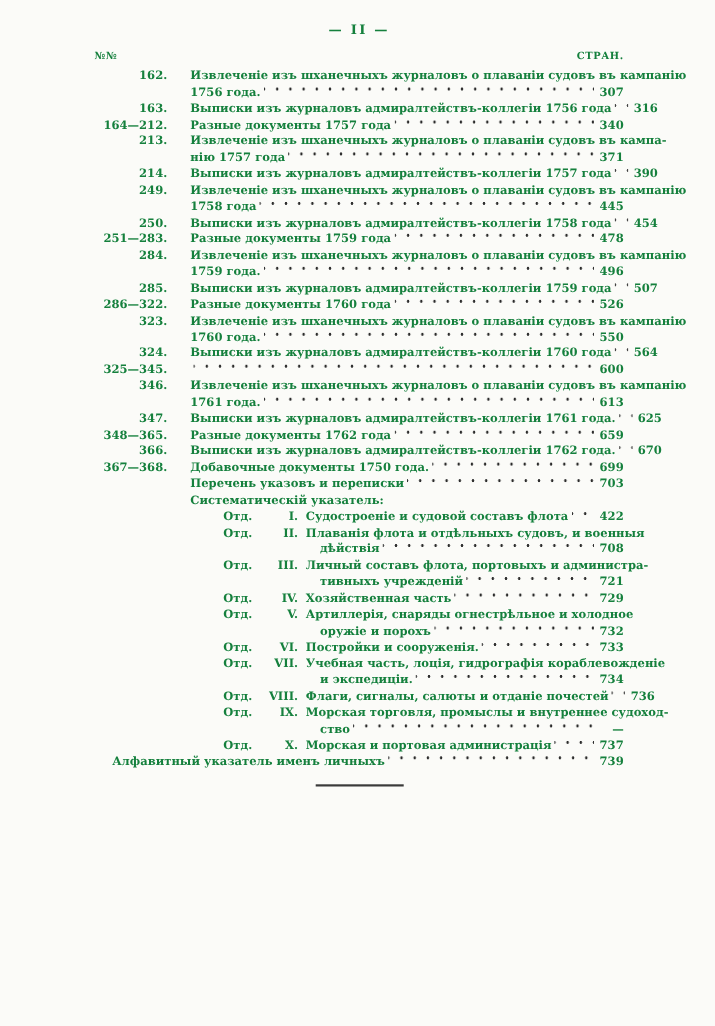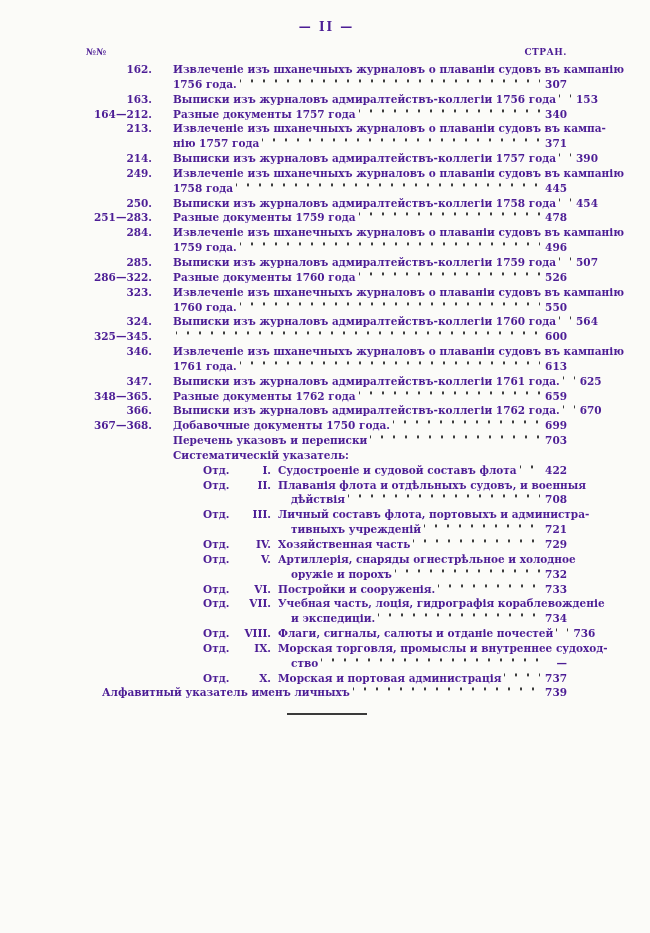--- a/index.html
+++ b/index.html
@@ -1,21 +1,21 @@
 <!DOCTYPE html>
 <html><head>
 <meta charset="utf-8">
 <style>
   html, body { margin: 0; padding: 0; background: #e8e8e6; }
   .page {
     position: relative;
     width: 650px; height: 933px;
     margin: 0 auto;
     background: #fbfbf8;
-    color: #4c1d95;
+    color: #15803d;
     font-family: "DejaVu Serif", serif;
     font-weight: bold;
     overflow: hidden;
     box-shadow: 0 0 4px rgba(0,0,0,.25);
   }
   .sheet {
     position: absolute;
     left: 86px; top: 20px;
     width: 481px;
   }
@@ -85,21 +85,21 @@
               <span class="pg">307</span>
             </div>
           </div>
         </div>
         <div class="entry">
           <div class="num">163.</div>
           <div class="body">
             <div class="line last">
               <span class="txt">Выписки изъ журналовъ адмиралтействъ-коллегіи 1756 года</span>
               <span class="leader"></span>
-              <span class="pg">153</span>
+              <span class="pg">316</span>
             </div>
           </div>
         </div>
         <div class="entry">
           <div class="num">164—212.</div>
           <div class="body">
             <div class="line last">
               <span class="txt">Разные документы 1757 года</span>
               <span class="leader"></span>
               <span class="pg">340</span>

